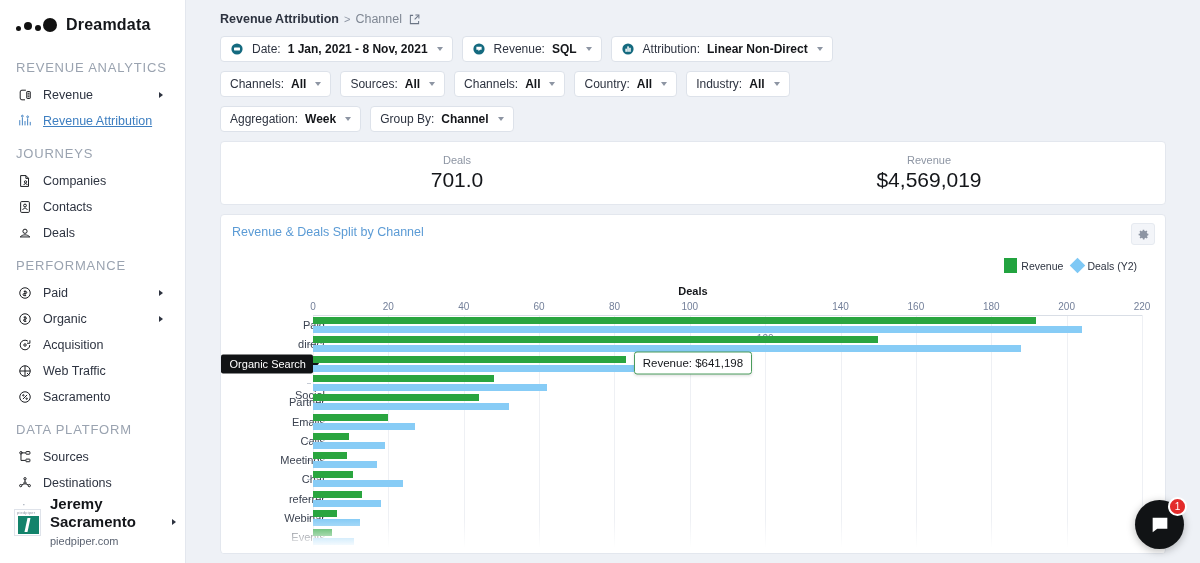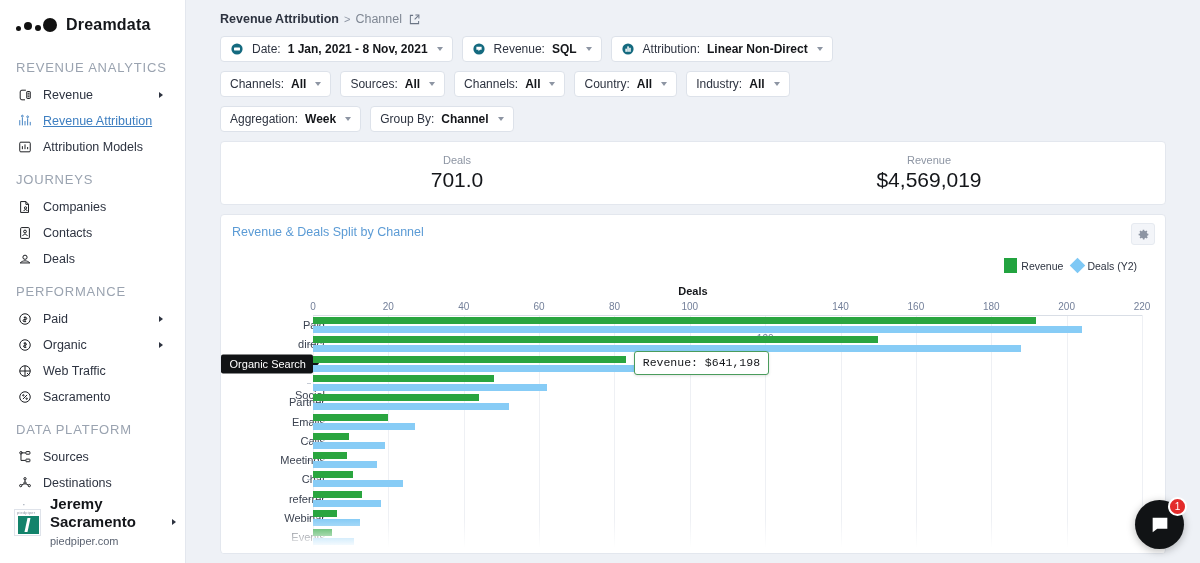--- a/index.html
+++ b/index.html
@@ -174,29 +174,20 @@
         <div class="nav-item active">
           <span class="ico">
             <svg class="s" width="14" height="14" viewBox="0 0 16 16" fill="none" stroke="#3e7fc1" stroke-width="1.1">
               <path d="M2 13V7M5 13V4M8 13V8M11 13V5M14 13V9"></path>
               <circle cx="5" cy="2.4" r="1"></circle>
               <circle cx="11" cy="3.2" r="1"></circle>
             </svg>
           </span>
           <span class="lbl">Revenue Attribution</span>
         </div>
-        <div class="nav-item">
-          <span class="ico">
-            <svg class="s" width="14" height="14" viewBox="0 0 16 16" fill="none" stroke="#14161a" stroke-width="1.1">
-              <rect x="2" y="2.5" width="12" height="11" rx="1.2"></rect>
-              <path d="M5 10.5V7M8 10.5V5M11 10.5V8"></path>
-            </svg>
-          </span>
-          <span class="lbl">Attribution Models</span>
-        </div>
         <div class="nav-group">JOURNEYS</div>
         <div class="nav-item">
           <span class="ico">
             <svg class="s" width="14" height="14" viewBox="0 0 16 16" fill="none" stroke="#14161a" stroke-width="1.1">
               <path d="M3 1.8h6l3 3v9.4H3z"></path>
               <path d="M9 1.8V5h3"></path>
               <circle cx="8.6" cy="9" r="1.3"></circle>
               <path d="M6.6 12.6c.3-1.1 1.1-1.7 2-1.7s1.7.6 2 1.7"></path>
             </svg>
           </span>
@@ -235,20 +226,30 @@
         </div>
         <div class="nav-item">
           <span class="ico">
             <svg class="s" width="14" height="14" viewBox="0 0 16 16" fill="none" stroke="#14161a" stroke-width="1.1">
               <circle cx="8" cy="8" r="6"></circle>
               <path d="M8 4.6v6.8M6.4 6h2.4a1.2 1.2 0 0 1 0 2.3H7.2a1.2 1.2 0 0 0 0 2.3h2.4"></path>
             </svg>
           </span>
           <span class="lbl">Organic</span>
           <span class="caret"></span>
+        </div>
+        <div class="nav-item">
+          <span class="ico">
+            <svg class="s" width="14" height="14" viewBox="0 0 16 16" fill="none" stroke="#14161a" stroke-width="1.1">
+              <path d="M13.5 8a5.5 5.5 0 1 1-2.2-4.4"></path>
+              <path d="M13.6 2.6V6h-3.3"></path>
+              <circle cx="8" cy="8" r="1.4"></circle>
+            </svg>
+          </span>
+          <span class="lbl">Acquisition</span>
         </div>
         <div class="nav-item">
           <span class="ico">
             <svg class="s" width="14" height="14" viewBox="0 0 16 16" fill="none" stroke="#14161a" stroke-width="1.1">
               <circle cx="8" cy="8" r="6"></circle>
               <path d="M2 8h12M8 2v12"></path>
               <path d="M10.4 10.4l2.6 2.6"></path>
             </svg>
           </span>
           <span class="lbl">Web Traffic</span>
@@ -465,21 +466,21 @@
           <div class="bar rev" style="left: 92px; width: 723.491px; top: 102px;"></div>
           <div class="bar deal" style="left: 92px; width: 768.709px; top: 111px;"></div>
           <div class="cat-tick" style="left: 86px; top: 129.3px;"></div>
           <div class="cat-lbl" style="top: 129.3px; right: 840px; text-align: center;">direct</div>
           <div class="bar rev" style="left: 92px; width: 565.227px; top: 121.3px;"></div>
           <div class="bar deal" style="left: 92px; width: 708.418px; top: 130.3px;"></div>
           <div class="cat-tick" style="left: 86px; top: 148.6px;"></div>
           <div class="cat-hl" style="top: 148.6px; right: 852px;">Organic Search</div>
           <div class="bar rev" style="left: 92px; width: 312.759px; top: 140.6px;"></div>
           <div class="bar deal" style="left: 92px; width: 425.805px; top: 149.6px;"></div>
-          <div class="tooltip" style="left: 412.759px; top: 147.6px; font-family: Liberation Mono, monospace;">Revenue: $641,198</div>
+          <div class="tooltip" style="left: 412.759px; top: 147.6px;">Revenue: $641,198</div>
           <div class="cat-tick" style="left: 86px; top: 167.9px;"></div>
           <div class="cat-lbl" style="top: 167px; right: 840px; margin-top: 13px;">Social</div>
           <div class="bar rev" style="left: 92px; width: 180.873px; top: 159.9px;"></div>
           <div class="bar deal" style="left: 92px; width: 233.627px; top: 168.9px;"></div>
           <div class="cat-tick" style="left: 86px; top: 187.2px;"></div>
           <div class="cat-lbl" style="top: 187.2px; right: 840px;">Partner</div>
           <div class="bar rev" style="left: 92px; width: 165.8px; top: 179.2px;"></div>
           <div class="bar deal" style="left: 92px; width: 195.945px; top: 188.2px;"></div>
           <div class="cat-tick" style="left: 86px; top: 206.5px;"></div>
           <div class="cat-lbl" style="top: 206.5px; right: 840px;">Emails</div>

